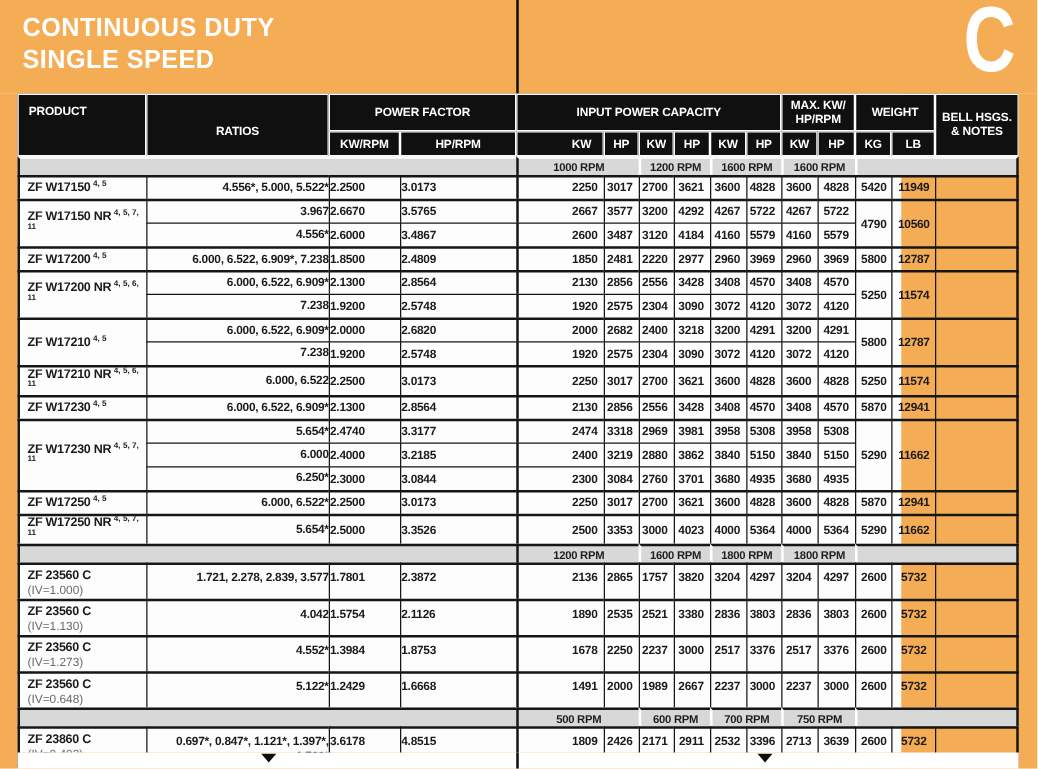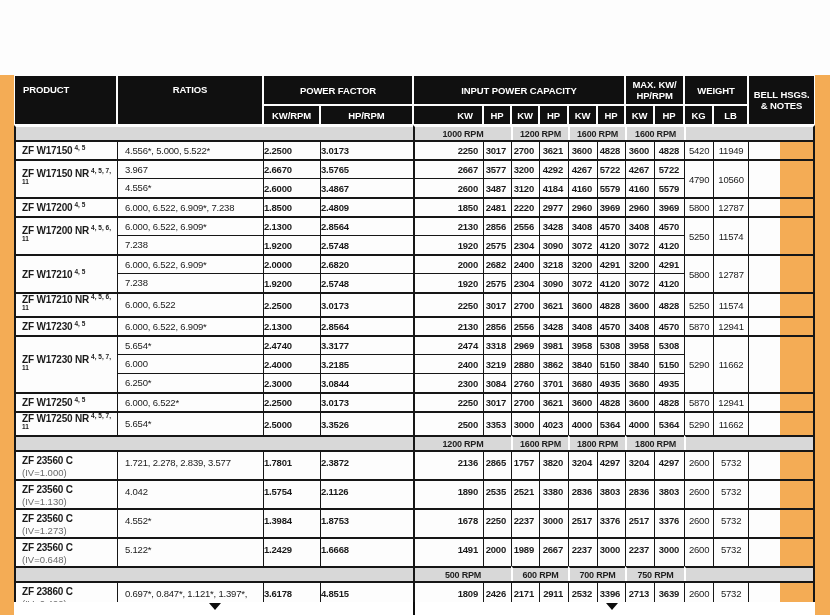--- a/index.html
+++ b/index.html
@@ -18,54 +18,54 @@
   
   .top-band{position:absolute;left:0;top:0;width:830px;height:75px;background:var(--orange);}
   .title{position:absolute;left:18px;top:10px;color:#fff;font-weight:bold;
          font-size:21px;line-height:25px;letter-spacing:.4px;transform:scaleX(.96);transform-origin:left;}
   .section-letter{position:absolute;right:18px;top:-8px;color:#fff;font-weight:bold;
          font-size:74px;line-height:80px;transform:scaleX(.78);transform-origin:right;}
   .top-vline{position:absolute;left:413px;top:0;width:2px;height:75px;background:#0d0d0d;}
 
   
   .content{position:absolute;left:0;top:75px;width:830px;height:540px;background:var(--orange);}
-  .sheet{position:absolute;left:14px;top:0;width:766px;height:527px;background:var(--paper);}
+  .sheet{position:absolute;left:14px;top:0;width:707px;height:527px;background:var(--paper);}
 
   table{border-collapse:separate;border-spacing:0;table-layout:fixed;width:801px;}
   col.c1{width:103px}col.c2{width:146px}col.c3{width:57px}col.c4{width:93px}
   col.c5{width:70px}col.c6{width:28px}col.c7{width:28px}col.c8{width:29px}
   col.c9{width:29px}col.c10{width:28px}col.c11{width:29px}col.c12{width:30px}
   col.c13{width:29px}col.c14{width:35px}col.c15{width:67px}
 
   th{background:#101010;color:#fff;font-size:9.5px;font-weight:bold;letter-spacing:-.1px;
      border:1px solid var(--paper);padding:0;text-align:center;vertical-align:middle;}
   tr.h1{height:30px} tr.h2{height:20px}
   .th-product{text-align:left;padding-left:8px;vertical-align:top;padding-top:8px;}
-  .th-ratios{vertical-align:top;padding-top:8px;}
+  .th-ratios{vertical-align:top;padding-top:24px;}
   .pre{white-space:pre-line;margin-left:27px;}
   .th-kw1{text-align:right;padding-right:9px;}
 
   td{border-top:1px solid var(--ink);border-left:1px solid var(--ink);
      padding:0;font-size:9.5px;color:#1a1a1a;vertical-align:middle;
      letter-spacing:-.2px;overflow:hidden;}
   tr.rw{height:19px} tr.rc{height:29px}
   tr.group-start td{border-top-width:2px;}
   tr.last td{border-bottom:2px solid var(--ink);}
 
   .c-prod{border-left-width:2px;text-align:left;padding-left:6px;font-weight:bold;font-size:10px;}
   .rc .c-prod{vertical-align:top;padding-top:3px;line-height:12px;}
   .psup{font-size:6.5px;font-weight:bold;position:relative;top:-4px;margin-left:2px;letter-spacing:0;}
   .psub{font-weight:normal;color:#6a6a6a;font-size:9.5px;letter-spacing:0;}
-  .c-ratios{text-align:left;padding-left:7px;font-weight:normal;white-space:pre-line;line-height:12px;}
+  .c-ratios{text-align:right;padding-left:7px;font-weight:bold;white-space:pre-line;line-height:12px;}
   .rc .c-ratios,.rc .c-pf,.rc .c-num{vertical-align:top;padding-top:5px;}
   .c-pf{text-align:left;font-weight:bold;}
   .c-hprpm{padding-right:30px;}
   .c-num{text-align:right;padding-right:5px;font-weight:bold;}
   .div-l{border-left-width:2px;}
-  .c-kg,.c-lb{text-align:center;font-weight:normal;}
+  .c-kg,.c-lb{text-align:center;font-weight:bold;}
   .rc .c-kg,.rc .c-lb{vertical-align:top;padding-top:5px;}
   .c-bell{border-right:2px solid var(--ink);}
 
   tr.band{height:15px;}
   tr.band td{background:var(--band-gray);border-top:2px solid var(--ink);border-left:none;
              font-size:9px;font-weight:bold;color:#1f1f1f;text-align:center;vertical-align:middle;}
   tr.band-first td{border-top:2px solid var(--paper);}
   tr.band td.band-left{border-left:2px solid var(--ink);}
   tr.band td.pair{border-left:2px solid #fff;}
   tr.band td.pair-first{border-left:2px solid var(--ink);}
@@ -75,20 +75,28 @@
   .footer-strip{position:absolute;left:14px;top:527px;width:801px;height:13px;background:#fff;}
   .tri{position:absolute;top:1px;width:0;height:0;
        border-left:6px solid transparent;border-right:6px solid transparent;border-top:7px solid #0d0d0d;}
   .footer-vline{position:absolute;left:399px;top:0;width:2px;height:13px;background:#0d0d0d;}
 </style>
 </head>
 <body>
 
 <div class="page">
 
+  <div class="top-band">
+    <div class="title">
+      <div>CONTINUOUS DUTY</div>
+      <div>SINGLE SPEED</div>
+    </div>
+    <div class="section-letter">C</div>
+    <div class="top-vline"></div>
+  </div>
 
   <div class="content">
     <div class="sheet">
       <table>
         <colgroup>
           <col class="c1">
             <col class="c2">
             <col class="c3">
             <col class="c4">
             <col class="c5">

